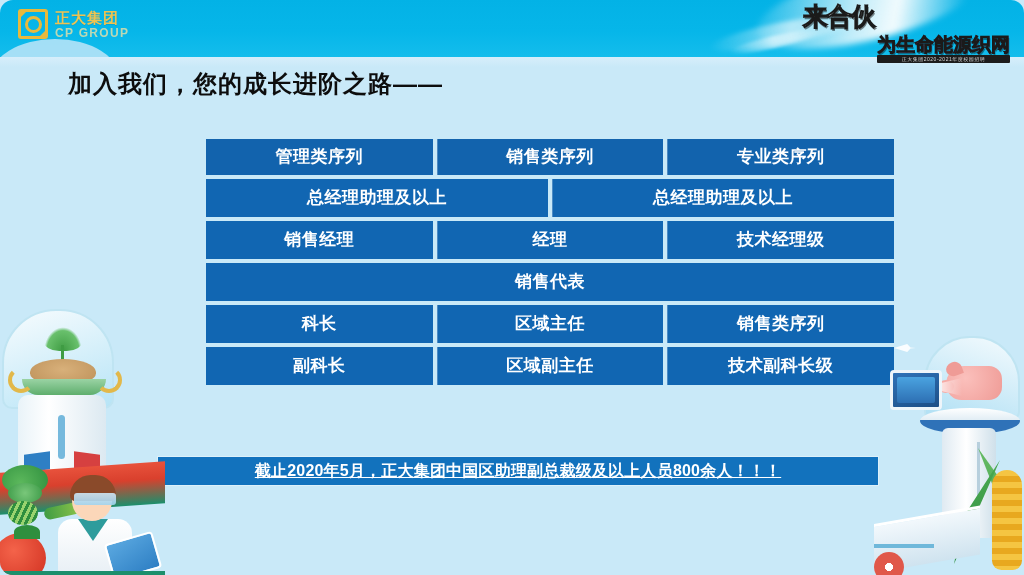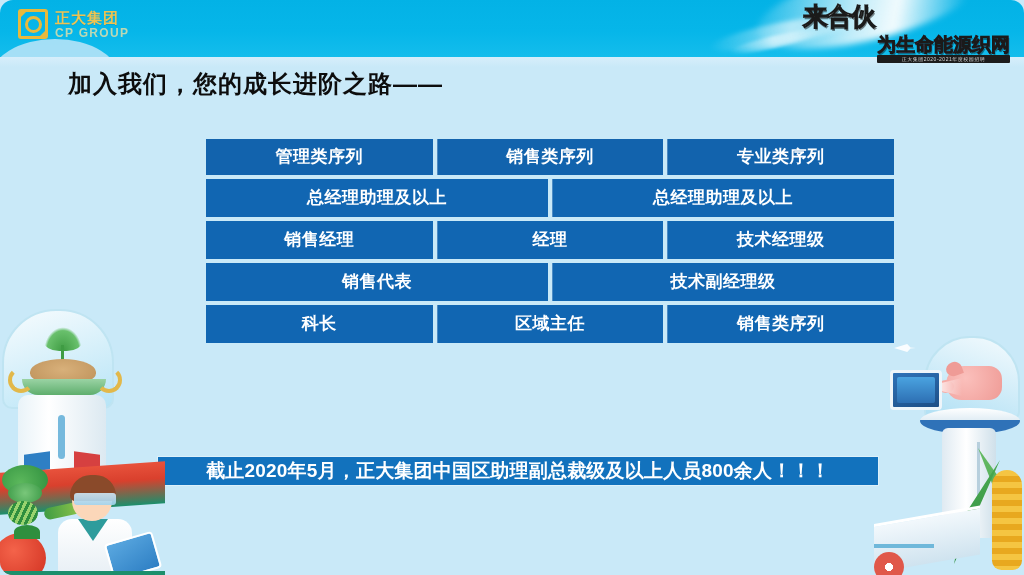--- a/index.html
+++ b/index.html
@@ -100,23 +100,24 @@
     flex:1;height:38px;line-height:38px;text-align:center;
     background:#1166b2;color:#ffffff;font-size:17px;font-weight:bold;
     letter-spacing:.5px;white-space:nowrap;
   }
   .row.header .cell{height:36px;line-height:36px;background:#1263ad;}
   .row .cell + .cell{box-shadow:inset 1px 0 0 rgba(255,255,255,.25);}
 
   
   .bottombar{
     position:absolute;left:158px;top:457px;width:720px;height:28px;
-    background:#1272bd;color:#ffffff;font-size:19px;font-weight:bold;
+    background:#1272bd;color:#ffffff;font-size:16px;font-weight:bold;
     line-height:28px;text-align:center;white-space:nowrap;letter-spacing:.2px;
     box-shadow:0 0 0 1px rgba(255,255,255,.35);
+    text-decoration:underline;
   }
 
   
   .illo-left{position:absolute;left:0;bottom:0;width:165px;height:300px;overflow:hidden;}
   .il-dome{
     position:absolute;left:2px;top:34px;width:108px;height:96px;
     background:linear-gradient(160deg,rgba(255,255,255,.85),rgba(168,224,245,.55));
     border:2px solid #bfe4f2;border-radius:54px 54px 10px 10px;
   }
   .il-plant{
@@ -266,26 +267,30 @@
       <div class="cell">总经理助理及以上</div>
       <div class="cell">总经理助理及以上</div>
     </div>
     <div class="row">
       <div class="cell">销售经理</div>
       <div class="cell">经理</div>
       <div class="cell">技术经理级</div>
     </div>
     <div class="row">
       <div class="cell">销售代表</div>
-      <div class="cell">技术副经理级</div>
     </div>
     <div class="row">
       <div class="cell">科长</div>
       <div class="cell">区域主任</div>
       <div class="cell">销售类序列</div>
+    </div>
+    <div class="row">
+      <div class="cell">副科长</div>
+      <div class="cell">区域副主任</div>
+      <div class="cell">技术副科长级</div>
     </div>
   </div>
 
   <div class="bottombar">截止2020年5月，正大集团中国区助理副总裁级及以上人员800余人！！！</div>
 
   <div class="illo-left">
     <div class="il-dome"></div>
     <div class="il-plant"></div>
     <div class="il-stem"></div>
     <div class="il-soil"></div>

